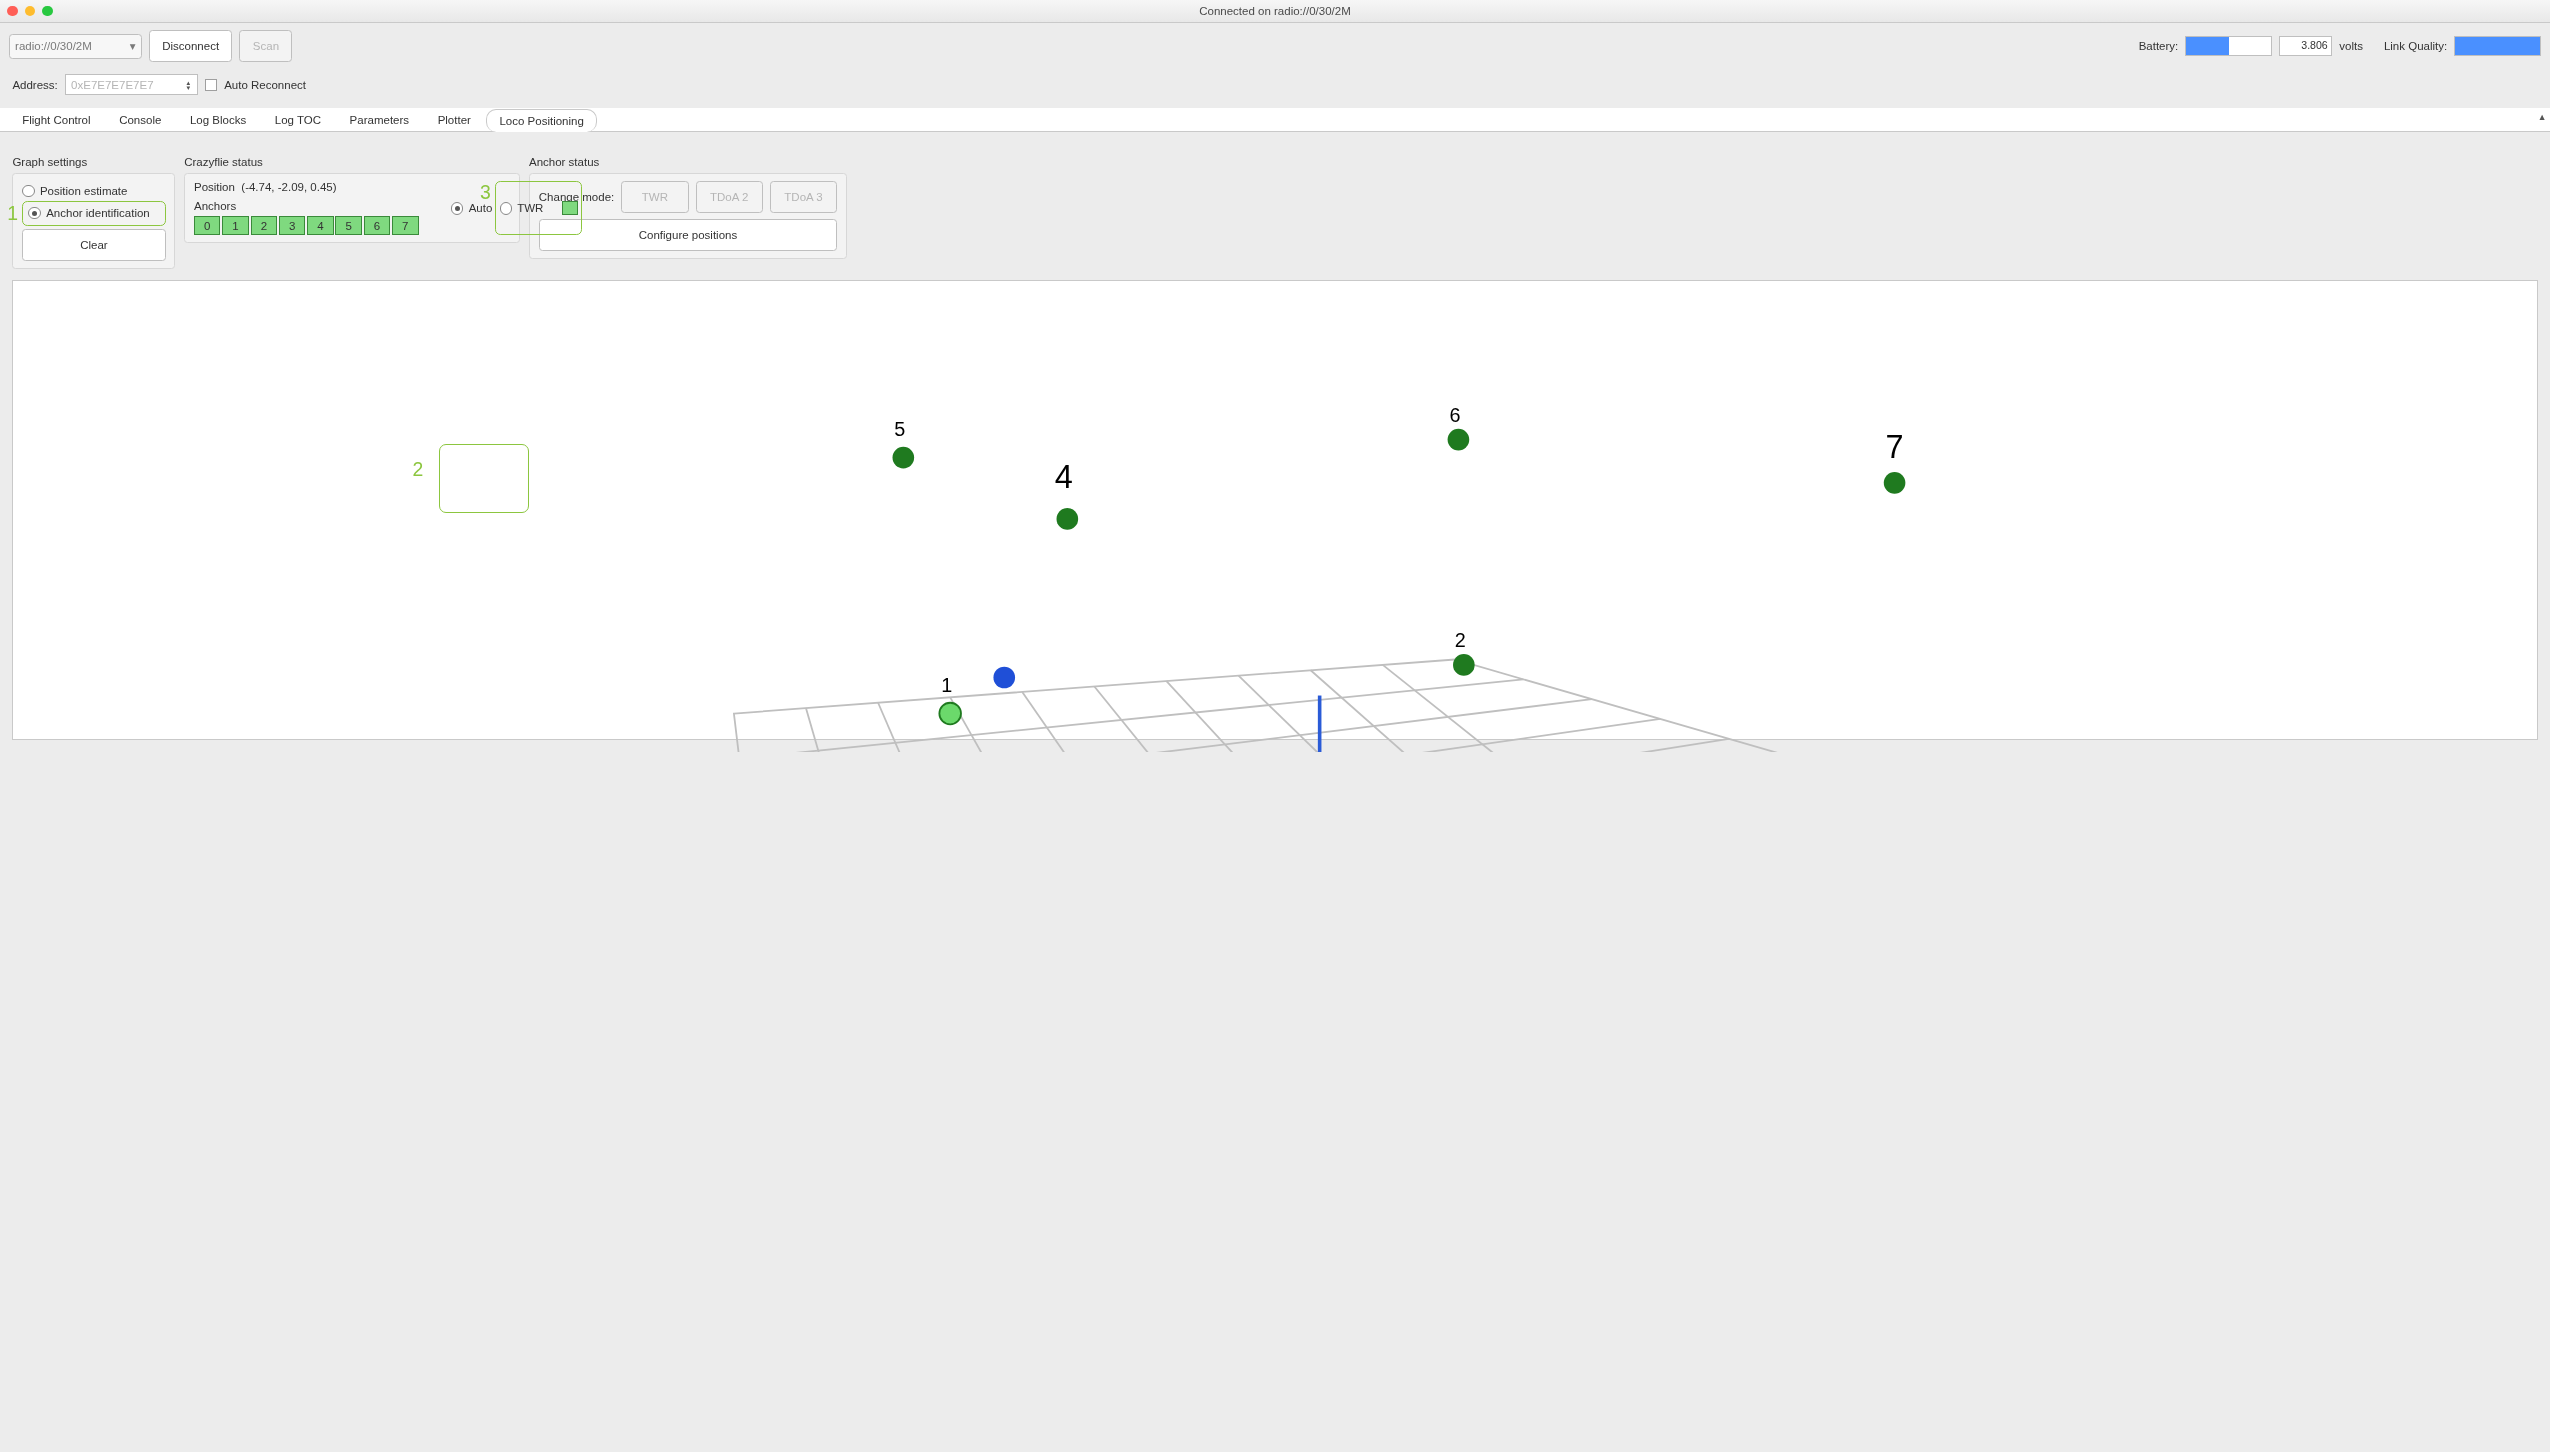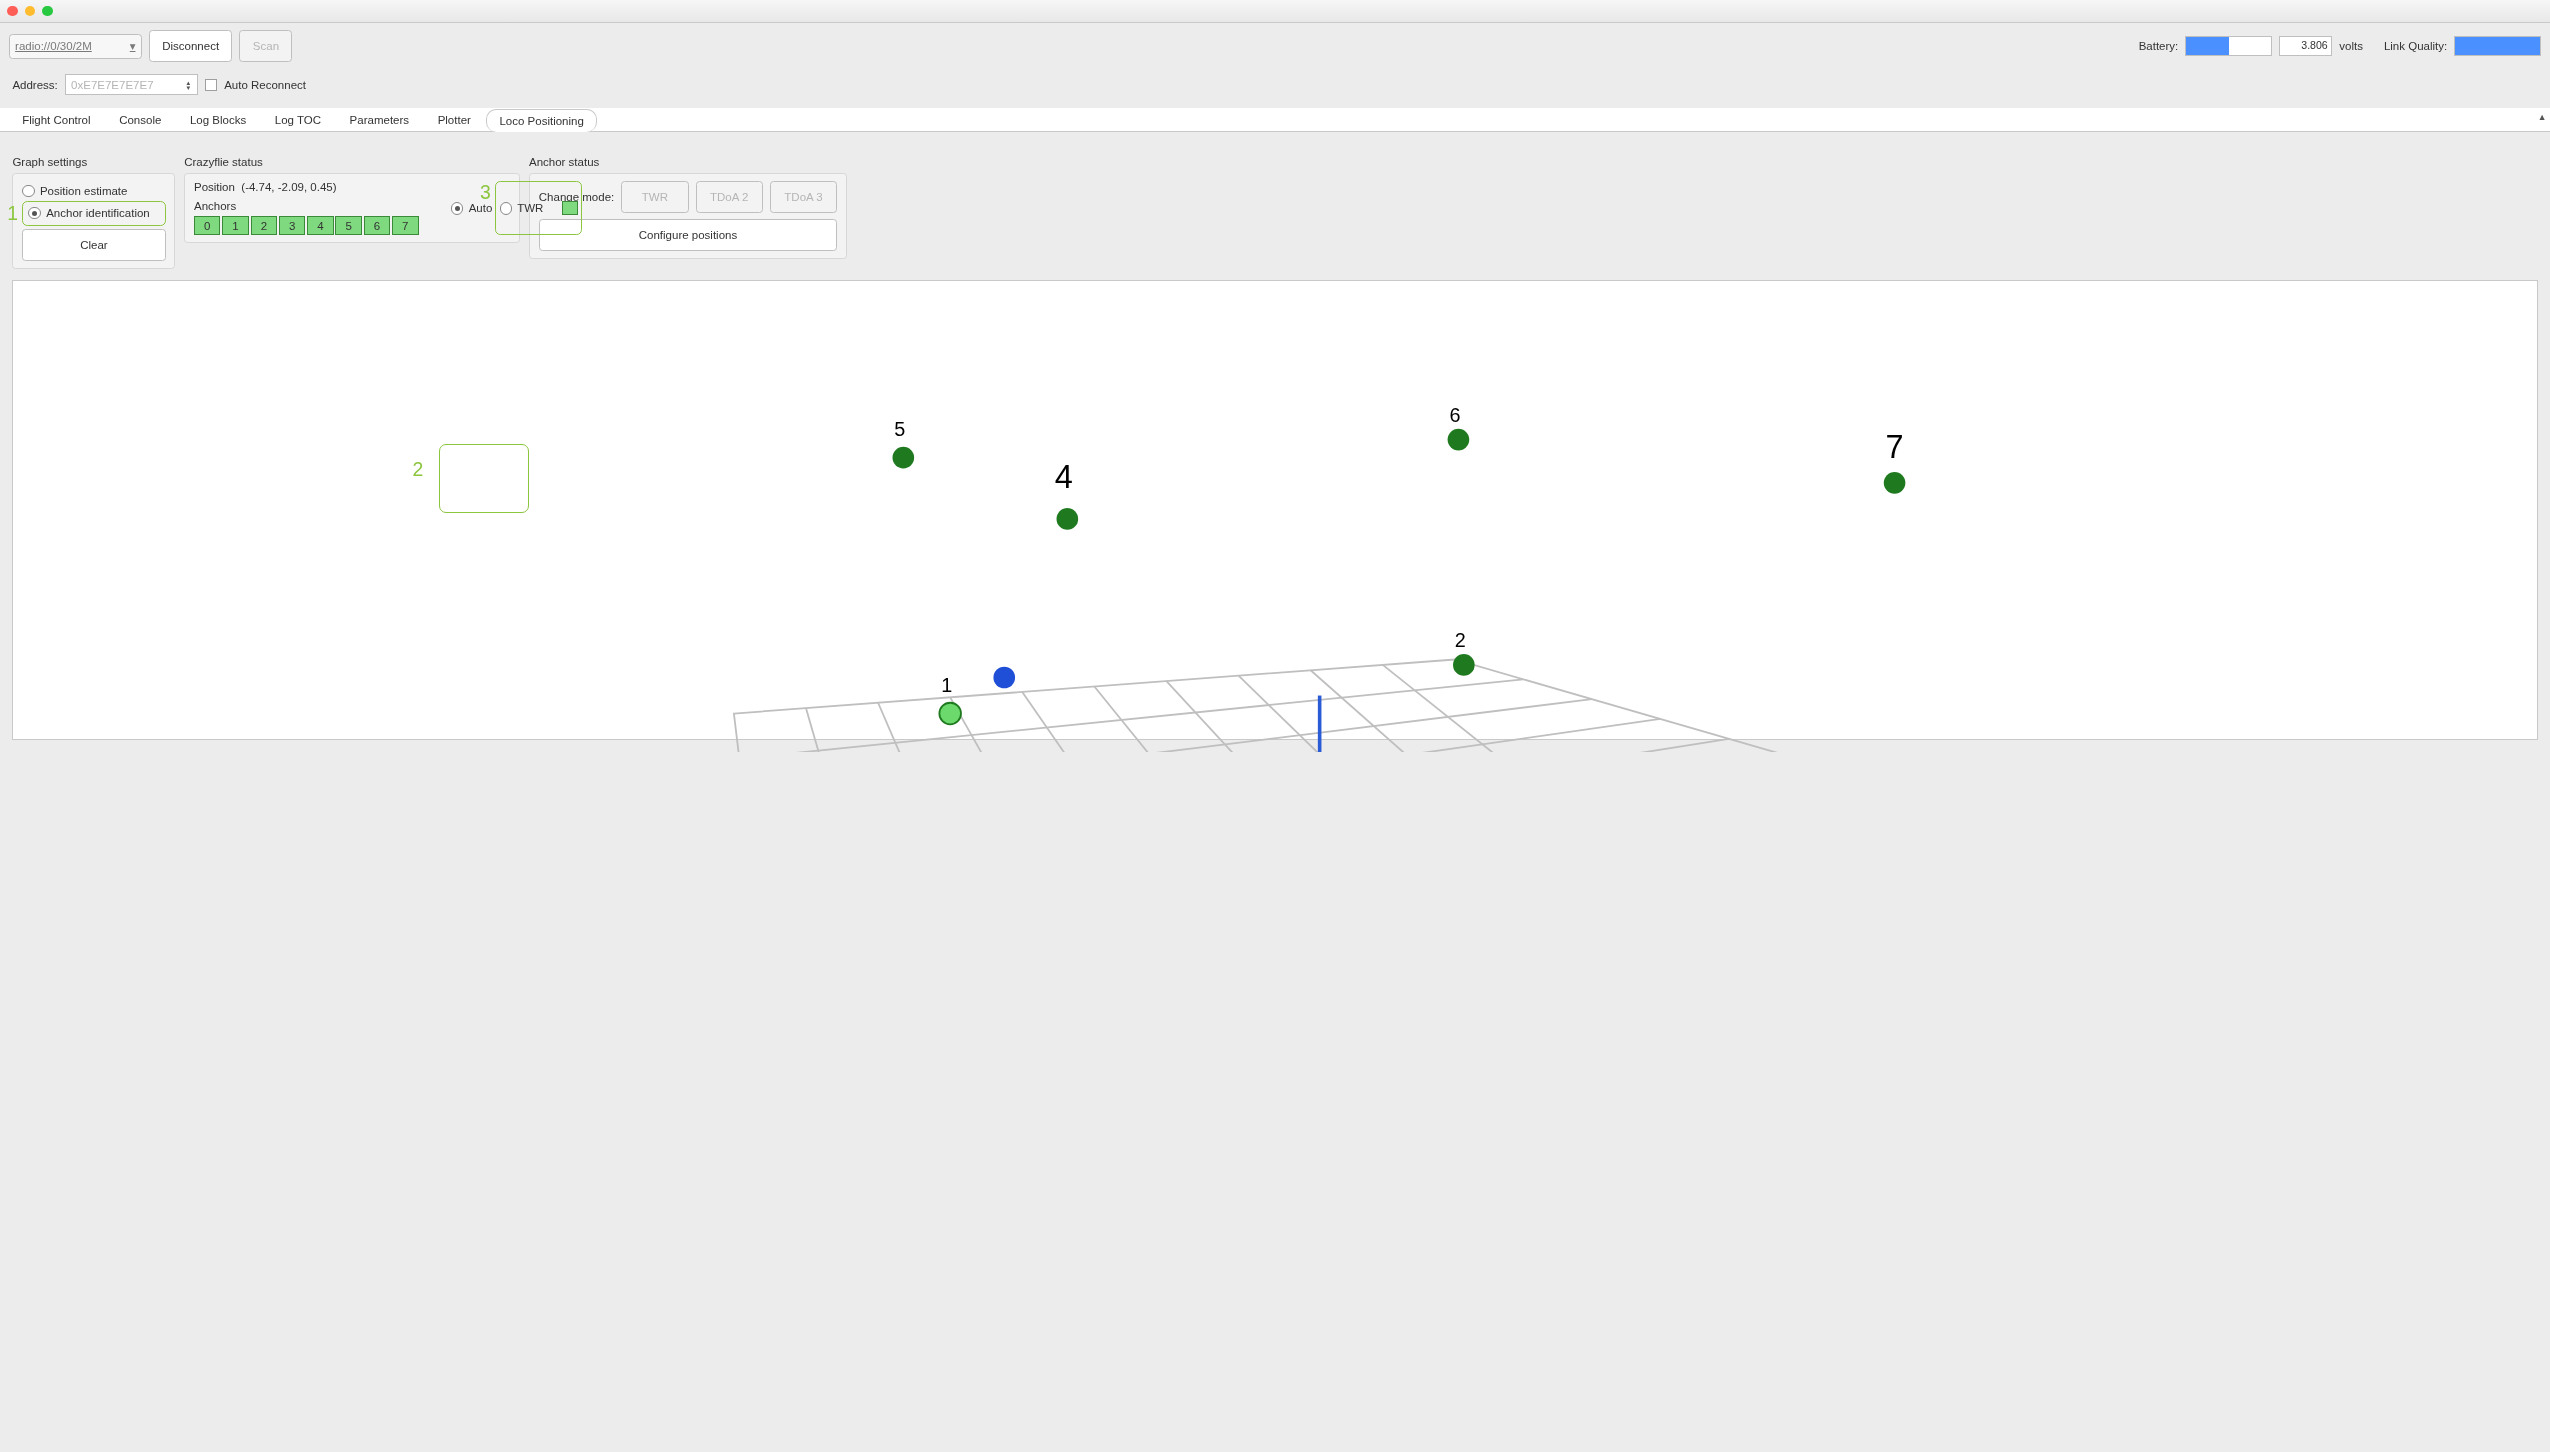--- a/index.html
+++ b/index.html
@@ -3,21 +3,21 @@
   <meta charset="utf-8">
   <style>
     * { box-sizing: border-box; margin: 0; padding: 0; font-family: -apple-system, "Helvetica Neue", Arial, sans-serif; }
     body { background: #ececec; font-size: 11.5px; color: #333; }
     .titlebar { height: 23px; background: linear-gradient(#f6f6f6,#e8e8e8); border-bottom:0.9px solid #c9c9c9; display:flex; align-items:center; padding:0 7px; position:relative; }
     .traffic { display:flex; gap:7px; }
     .traffic span { width:10.6px; height:10.6px; border-radius:50%; display:inline-block; }
     .tl-red{background:#ff5f57;} .tl-yellow{background:#febc2e;} .tl-green{background:#28c840;}
     .title-text{ position:absolute; left:0; right:0; text-align:center; font-size:11.5px; color:#4a4a4a; }
     .toolbar { display:flex; align-items:center; padding:7px 8.8px; background:#ececec; gap:7px; }
-    .combo { width:133px; height:25px; border:0.9px solid #bfbfbf; border-radius:3.5px; background:#f7f7f7; color:#7a7a7a; padding:0 5.3px; display:flex; align-items:center; justify-content:space-between;text-decoration:underline; }
+    .combo { width:133px; height:25px; border:0.9px solid #bfbfbf; border-radius:3.5px; background:#f7f7f7; color:#7a7a7a; padding:0 5.3px; display:flex; align-items:center; justify-content:space-between; }
     .btn { height:32px; padding:0 12.4px; border:0.9px solid #bfbfbf; border-radius:3.5px; background:#fff; color:#333; font-size:11.5px; cursor:pointer; }
     .btn.disabled { color:#b5b5b5; background:#f3f3f3; cursor:default; }
     .spacer{flex:1;}
     .status-label{font-size:11.5px; color:#333;}
     .meter{ width:87px; height:19.4px; border:0.9px solid #bfbfbf; background:#fff; position:relative; }
     .meter-fill{ position:absolute; left:0; top:0; bottom:0; background:#4a90ff; }
     .num-box{ width:53px; height:19.4px; border:0.9px solid #bfbfbf; background:#fff; text-align:right; padding:0 3.5px; line-height:17.7px; font-size:10.6px;}
     .addr-row{ display:flex; align-items:center; gap:7px; padding:5.3px 12.4px 12.4px 12.4px;}
     .addr-input{ width:133px; height:21px; border:0.9px solid #bfbfbf; background:#fff; color:#b5b5b5; padding:0 5.3px; display:flex; align-items:center; justify-content:space-between;}
     .stepper{ display:flex; flex-direction:column; font-size:6.2px; line-height:5.3px; color:#555;}
@@ -53,20 +53,21 @@
   </style>
 </head>
 <body>
 
 <div class="titlebar">
   <div class="traffic">
     <span class="tl-red"></span>
     <span class="tl-yellow"></span>
     <span class="tl-green"></span>
   </div>
+  <div class="title-text">Connected on radio://0/30/2M</div>
 </div>
 
 <div class="toolbar">
   <div class="combo">
     <span>radio://0/30/2M</span>
     <span>▾</span>
   </div>
   <button class="btn">Disconnect</button>
   <button class="btn disabled">Scan</button>
   <div class="spacer"></div>

